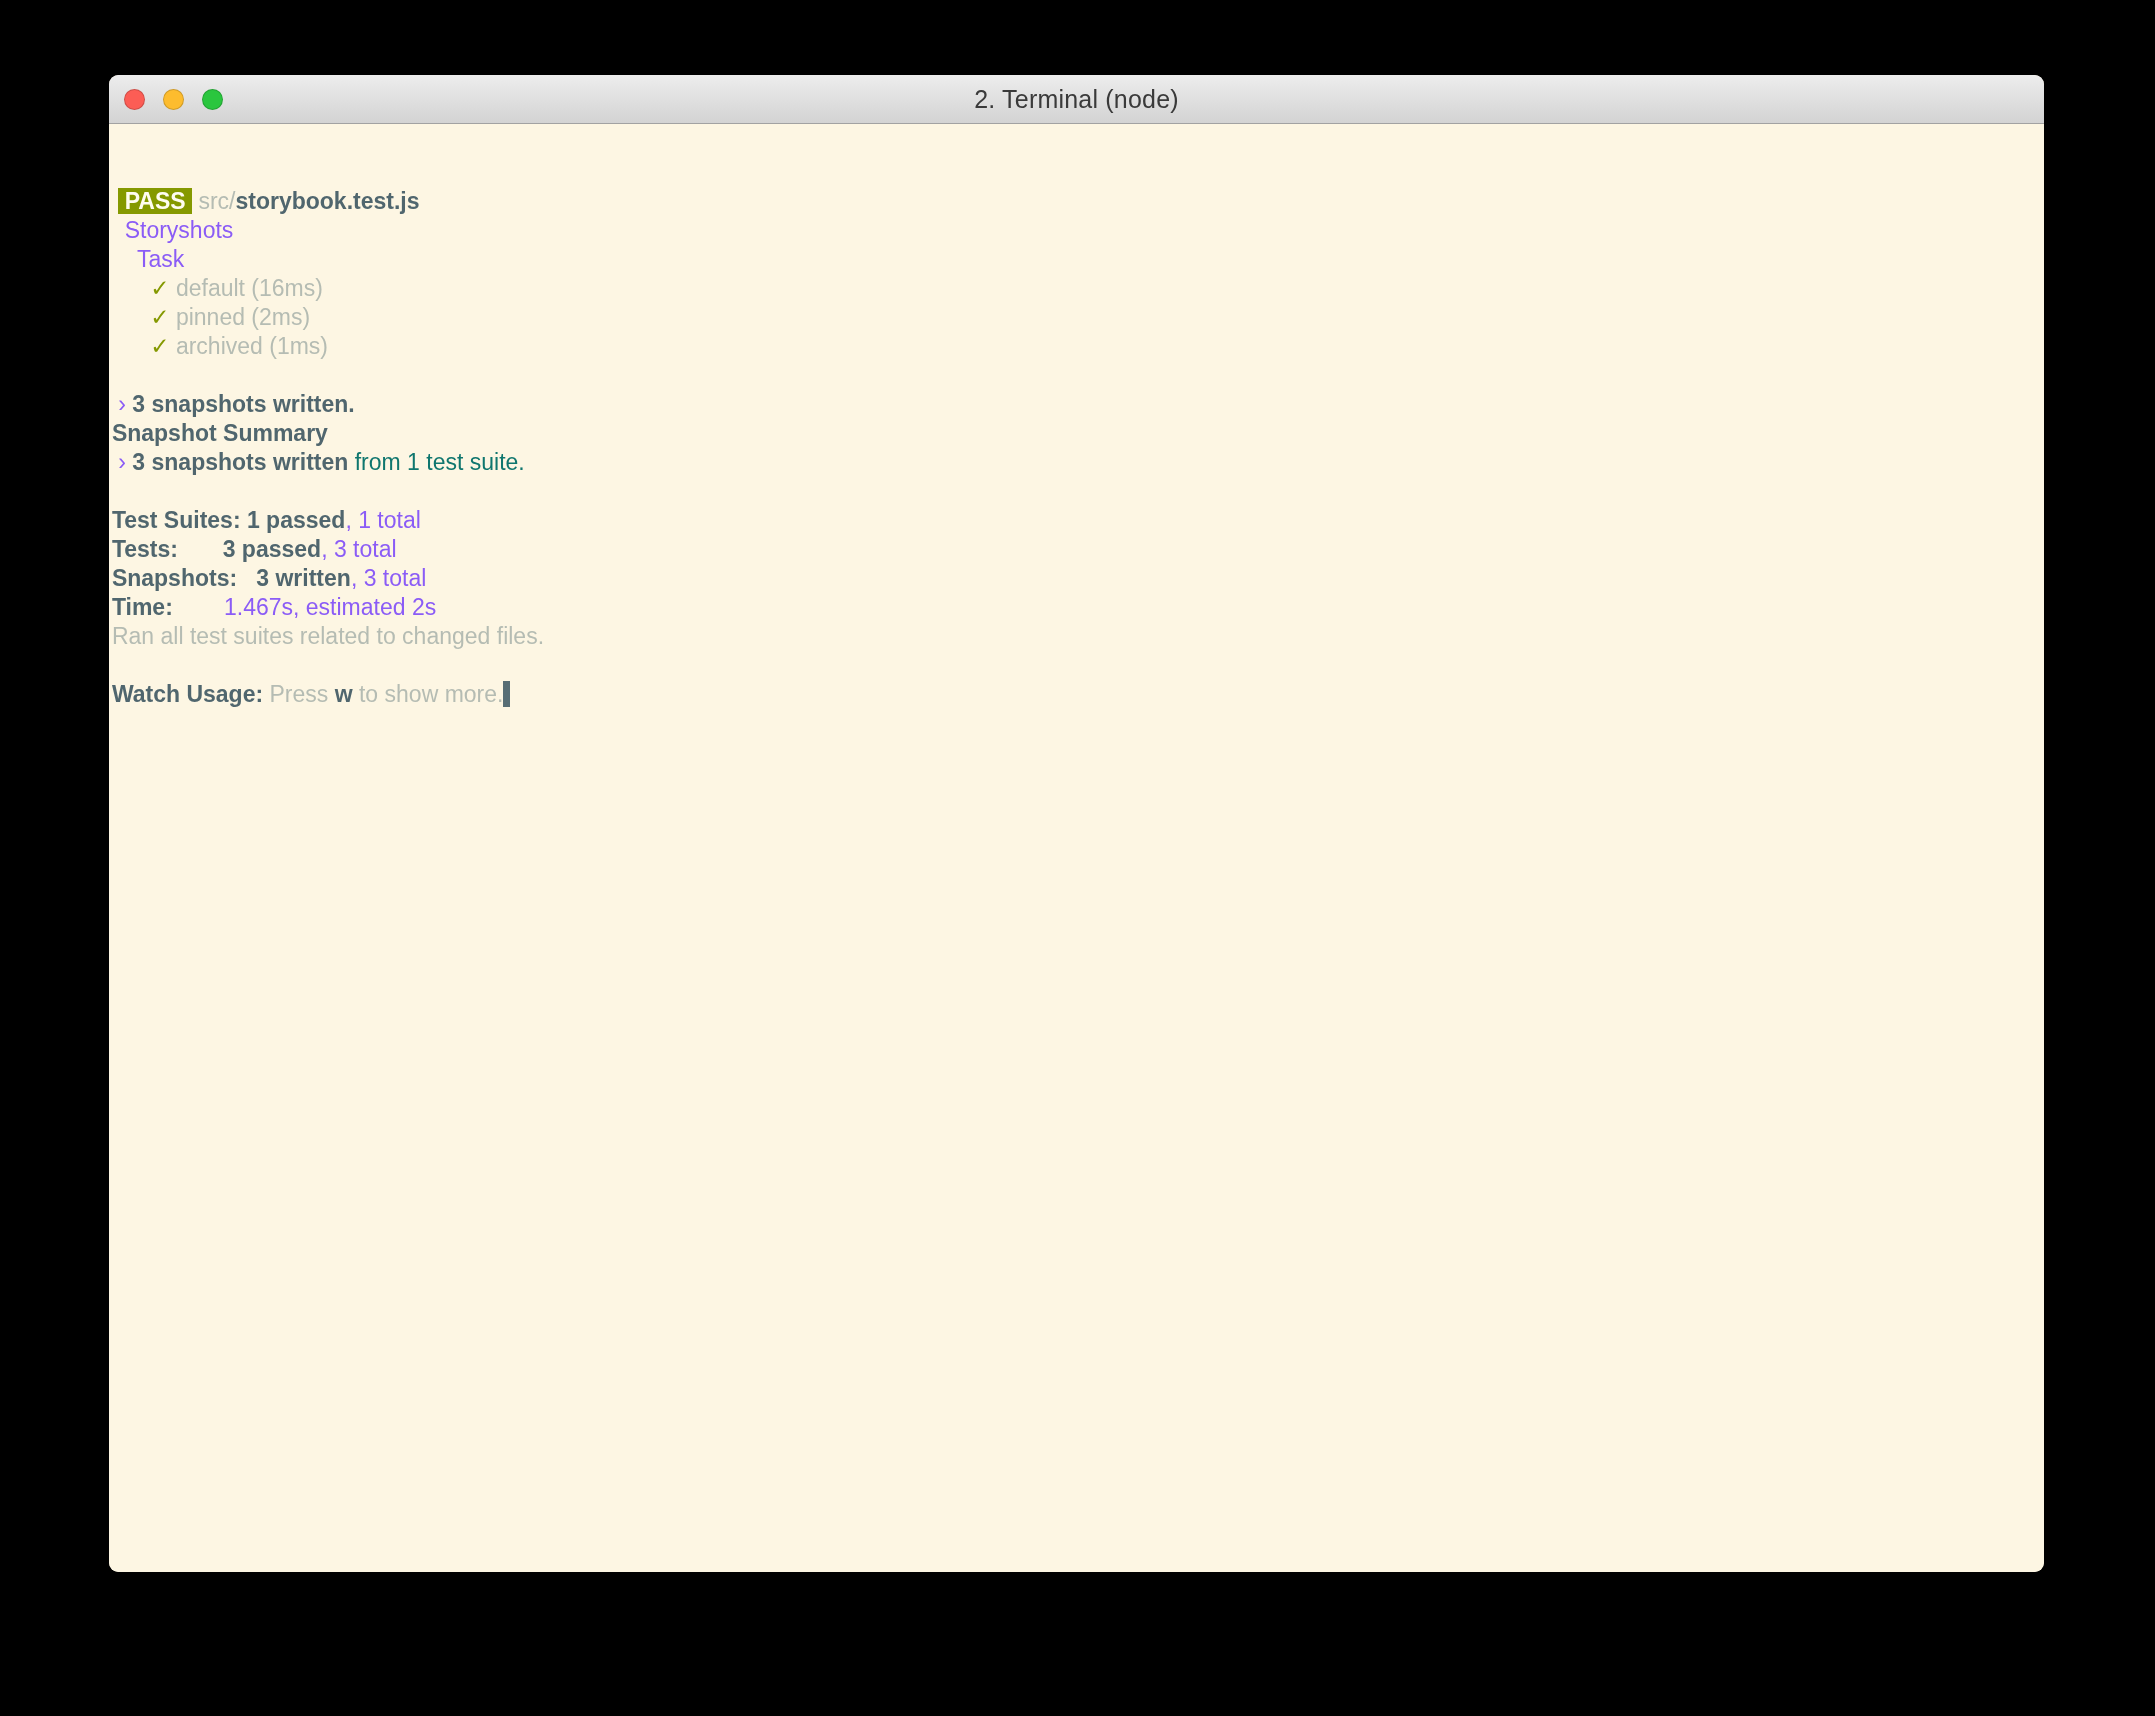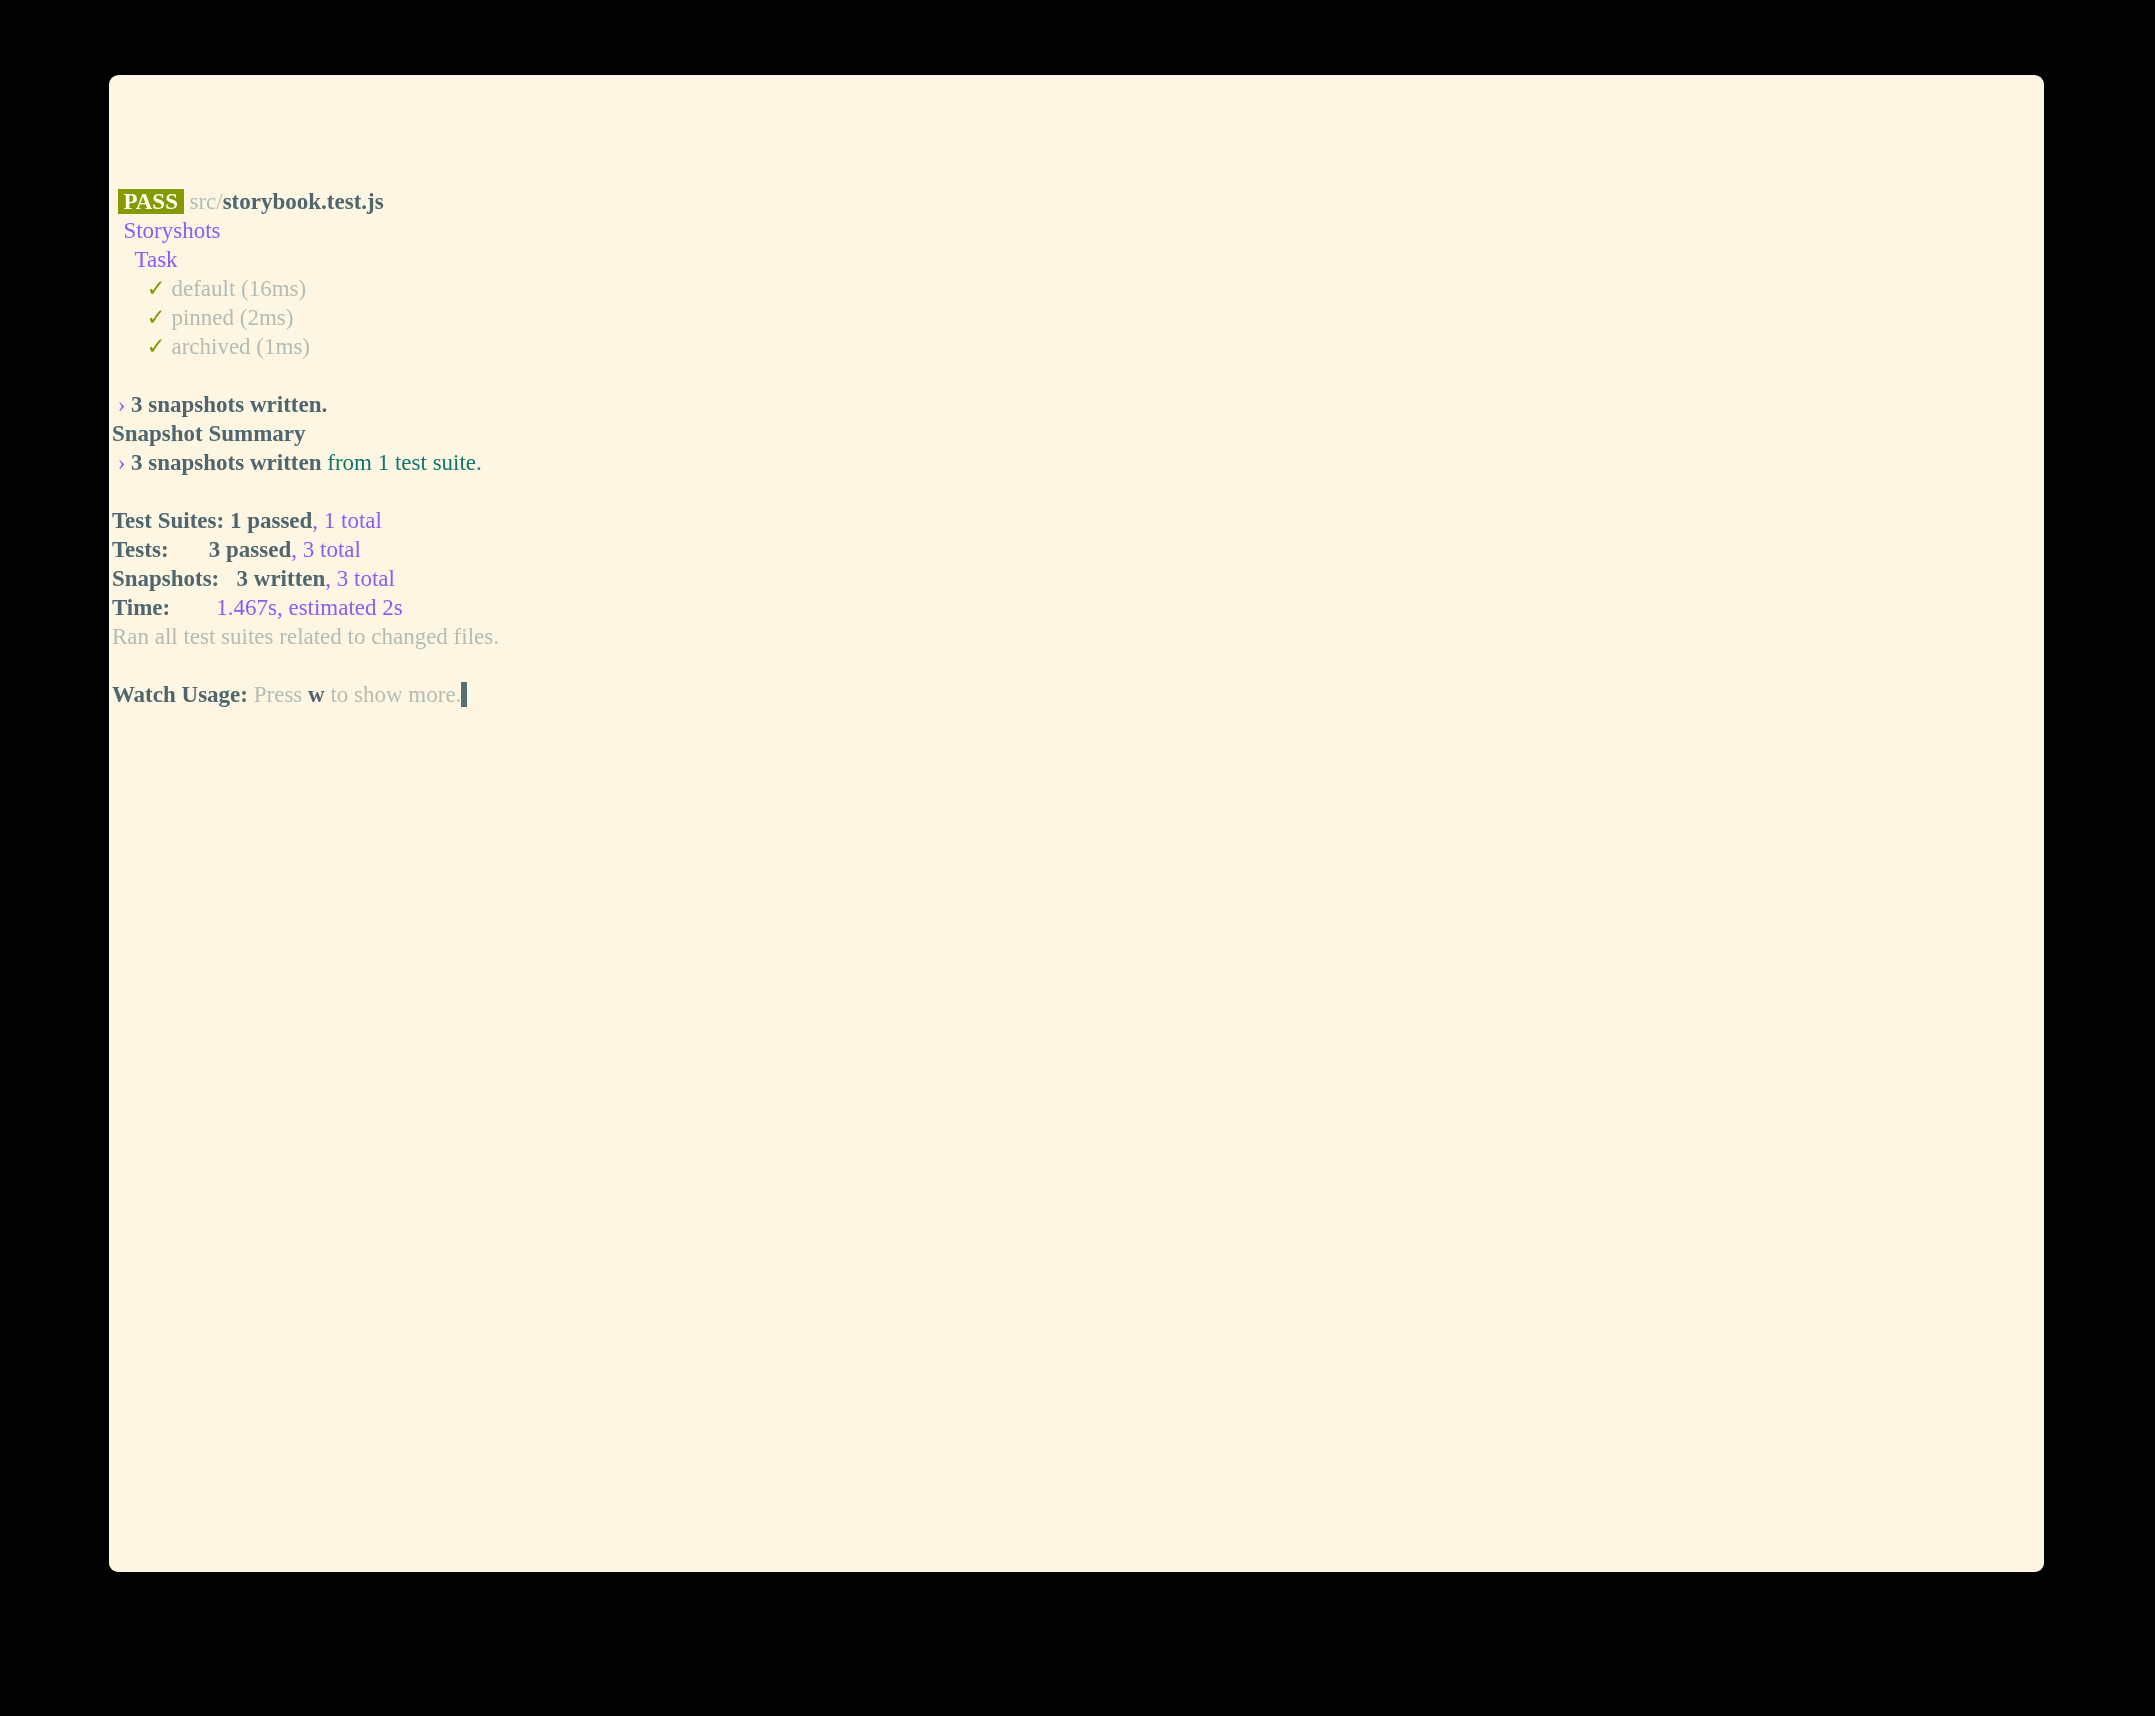--- a/index.html
+++ b/index.html
@@ -56,21 +56,21 @@
     letter-spacing: 0.2px;
   }
   .screen {
     position: absolute;
     top: 50px;
     left: 0;
     right: 0;
     bottom: 0;
     background: #fdf6e3;
     padding: 3.9px 0 0 2.9px;
-    font-family: Liberation Serif, serif;
+    font-family: Liberation Sans, sans-serif;
     font-size: 23px;
     line-height: 29px;
     color: #586e75;
     white-space: pre;
     cursor: text;
   }
   .line {
     height: 29px;
   }
   .seg-normal { color: #8b5cf6; }
@@ -78,17 +78,25 @@
   .seg-dim    { color: #b5bcb3; }
   .seg-muted  { color: #0f766e; }
   .seg-check  { color: #859900; }
   .seg-badge  { background: #859900; color: #fffdf1; font-weight: bold; }
   .seg-cursor { background: #586e75; color: #586e75; }
 </style>
 </head>
 <body>
 
 <div class="window">
+  <div class="titlebar">
+    <div class="traffic-lights">
+        <div class="traffic-light" style="background: rgb(252, 93, 85);"></div>
+        <div class="traffic-light" style="background: rgb(253, 188, 46);"></div>
+        <div class="traffic-light" style="background: rgb(42, 198, 62);"></div>
+      </div>
+    <div class="window-title">2. Terminal (node)</div>
+  </div>
   <div class="screen">
     <div id="terminal-output"><div class="line"><span class="seg-normal"> </span><span class="seg-badge"> PASS </span><span class="seg-normal"> </span><span class="seg-dim">src/</span><span class="seg-bold">storybook.test.js</span></div><div class="line"><span class="seg-normal">  Storyshots</span></div><div class="line"><span class="seg-normal">    Task</span></div><div class="line"><span class="seg-check">      ✓</span><span class="seg-dim"> default (16ms)</span></div><div class="line"><span class="seg-check">      ✓</span><span class="seg-dim"> pinned (2ms)</span></div><div class="line"><span class="seg-check">      ✓</span><span class="seg-dim"> archived (1ms)</span></div><div class="line"></div><div class="line"><span class="seg-normal"> › </span><span class="seg-bold">3 snapshots written.</span></div><div class="line"><span class="seg-bold">Snapshot Summary</span></div><div class="line"><span class="seg-normal"> › </span><span class="seg-bold">3 snapshots written</span><span class="seg-muted"> from 1 test suite.</span></div><div class="line"></div><div class="line"><span class="seg-bold">Test Suites: </span><span class="seg-bold">1 passed</span><span class="seg-normal">, 1 total</span></div><div class="line"><span class="seg-bold">Tests:       </span><span class="seg-bold">3 passed</span><span class="seg-normal">, 3 total</span></div><div class="line"><span class="seg-bold">Snapshots:   </span><span class="seg-bold">3 written</span><span class="seg-normal">, 3 total</span></div><div class="line"><span class="seg-bold">Time:</span><span class="seg-normal">        1.467s, estimated 2s</span></div><div class="line"><span class="seg-dim">Ran all test suites related to changed files.</span></div><div class="line"></div><div class="line"><span class="seg-bold">Watch Usage: </span><span class="seg-dim">Press </span><span class="seg-bold">w</span><span class="seg-dim"> to show more.</span><span class="seg-cursor"> </span></div></div>
   </div>
 </div>
 
 
 </body></html>

